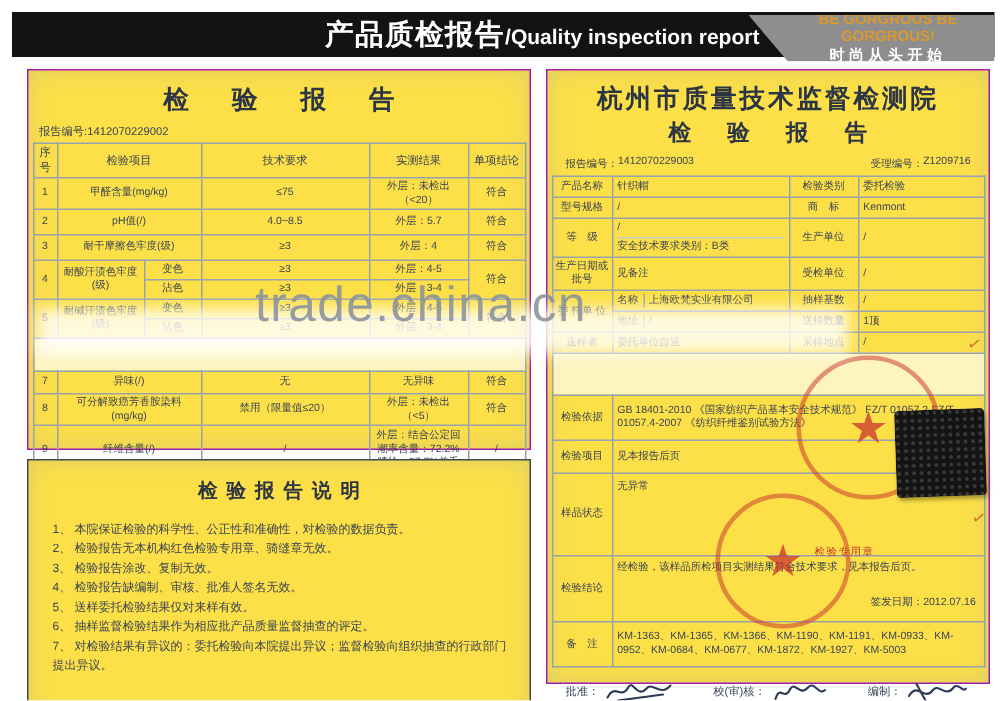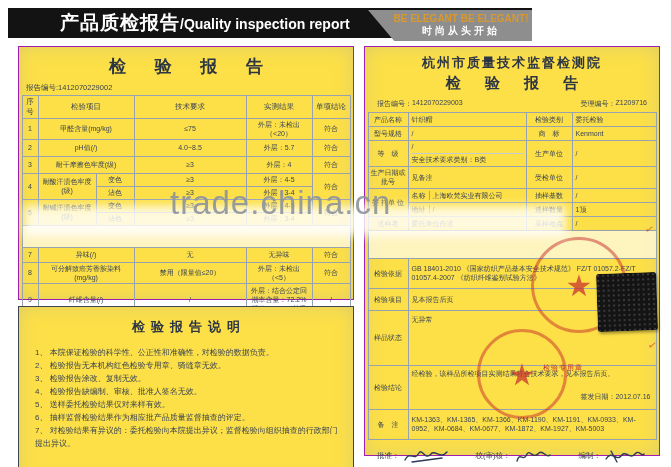--- a/index.html
+++ b/index.html
@@ -1,20 +1,20 @@
 <!DOCTYPE html>
 <html><head>
 <meta charset="utf-8">
 <style>
   * { box-sizing: border-box; margin: 0; padding: 0; }
   html,body { width:671px; height:467px; background:#fff; font-family:"Liberation Sans", sans-serif; }
   #stage { position:relative; width:671px; height:467px; background:#fff; overflow:hidden; }
 
   
-  .header-bar { position:absolute; left:8px; top:8px; width:524px; height:30px; background:#131313; display:flex; align-items:center; }
+  .header-bar { position:absolute; left:8px; top:8px; width:655px; height:30px; background:#131313; display:flex; align-items:center;justify-content:center; }
   .header-title { padding-left:52px; color:#fff; white-space:nowrap; }
   .header-title .cn { font-size:19px; font-weight:bold; letter-spacing:1px; }
   .header-title .en { font-size:14px; font-weight:bold; }
   .badge { position:absolute; right:0; top:2px; width:164px; height:31px; background:#8e8e8e;
            clip-path:polygon(0 0, 100% 0, 100% 100%, 16% 100%);
            display:flex; flex-direction:column; justify-content:center; text-align:center; padding-left:22px; }
   .badge-l1 { color:#d9992e; font-weight:bold; font-size:10px; }
   .badge-l2 { color:#ffffff; font-weight:bold; font-size:10px; letter-spacing:3px; }
 
   
@@ -31,21 +31,21 @@
   table.lt td { border:1px solid #98a1ae; font-size:7px; color:#3a4454; text-align:center; padding:1px 2px; line-height:1.3; overflow:hidden; }
   table.lt td.hd { font-size:7.5px; }
   tr.ghost td { background:rgba(255,255,255,.65); }
 
   
   .notes-title { text-align:center; font-size:13px; font-weight:bold; letter-spacing:6px; text-indent:6px; color:#2c3544; margin-top:11px; }
   .notes-list { margin:11px 14px 0 16px; }
   .note-item { font-size:8px; color:#3a4454; line-height:1.62; }
 
   
-  .org { text-align:center; font-size:13px; font-weight:bold; letter-spacing:2px; color:#2c3544; margin-top:7px; }
+  .org { text-align:center; font-size:17px; font-weight:bold; letter-spacing:2px; color:#2c3544; margin-top:7px; }
   .r-title { text-align:center; font-size:15px; font-weight:bold; letter-spacing:10px; text-indent:10px; color:#2c3544; margin-top:2px; }
   .r-nums { display:flex; font-size:7px; color:#3a4454; margin:6px 12px 3px 12px; }
   .r-nums .gap { flex:1; }
   table.rt { border-collapse:collapse; margin:0 auto; width:288px; table-layout:fixed; }
   table.rt td { border:1px solid #98a1ae; font-size:7px; color:#3a4454; padding:1px 3px; line-height:1.35; vertical-align:middle; text-align:left; }
   table.rt td.lbl { text-align:center; padding:1px 1px; }
   .split { display:flex; height:100%; align-items:center; }
   .split .split-l { border-right:1px solid #98a1ae; padding-right:3px; margin-right:3px; }
   .stack2 .ln2 { border-top:1px solid #c3cad3; margin-top:2px; padding-top:1px; }
   .date-line { display:block; text-align:right; margin-top:14px; padding-right:2px; }
@@ -76,21 +76,21 @@
 </head>
 <body>
 
 <div id="stage">
 
   <div class="header-bar">
     <div class="header-title">
       <span class="cn">产品质检报告</span><span class="en">/Quality inspection report</span>
     </div>
     <div class="badge">
-      <div class="badge-l1">BE ELEGANT BE ELEGANT!</div>
+      <div class="badge-l1">BE GORGROUS BE GORGROUS!</div>
       <div class="badge-l2">时尚从头开始</div>
     </div>
   </div>
 
   <div class="panel" id="panel-left-top">
     <div class="doc-title">检 验 报 告</div>
     <div class="report-no">报告编号:1412070229002</div>
     <table class="lt">
       <colgroup>
           <col style="width:16px">

